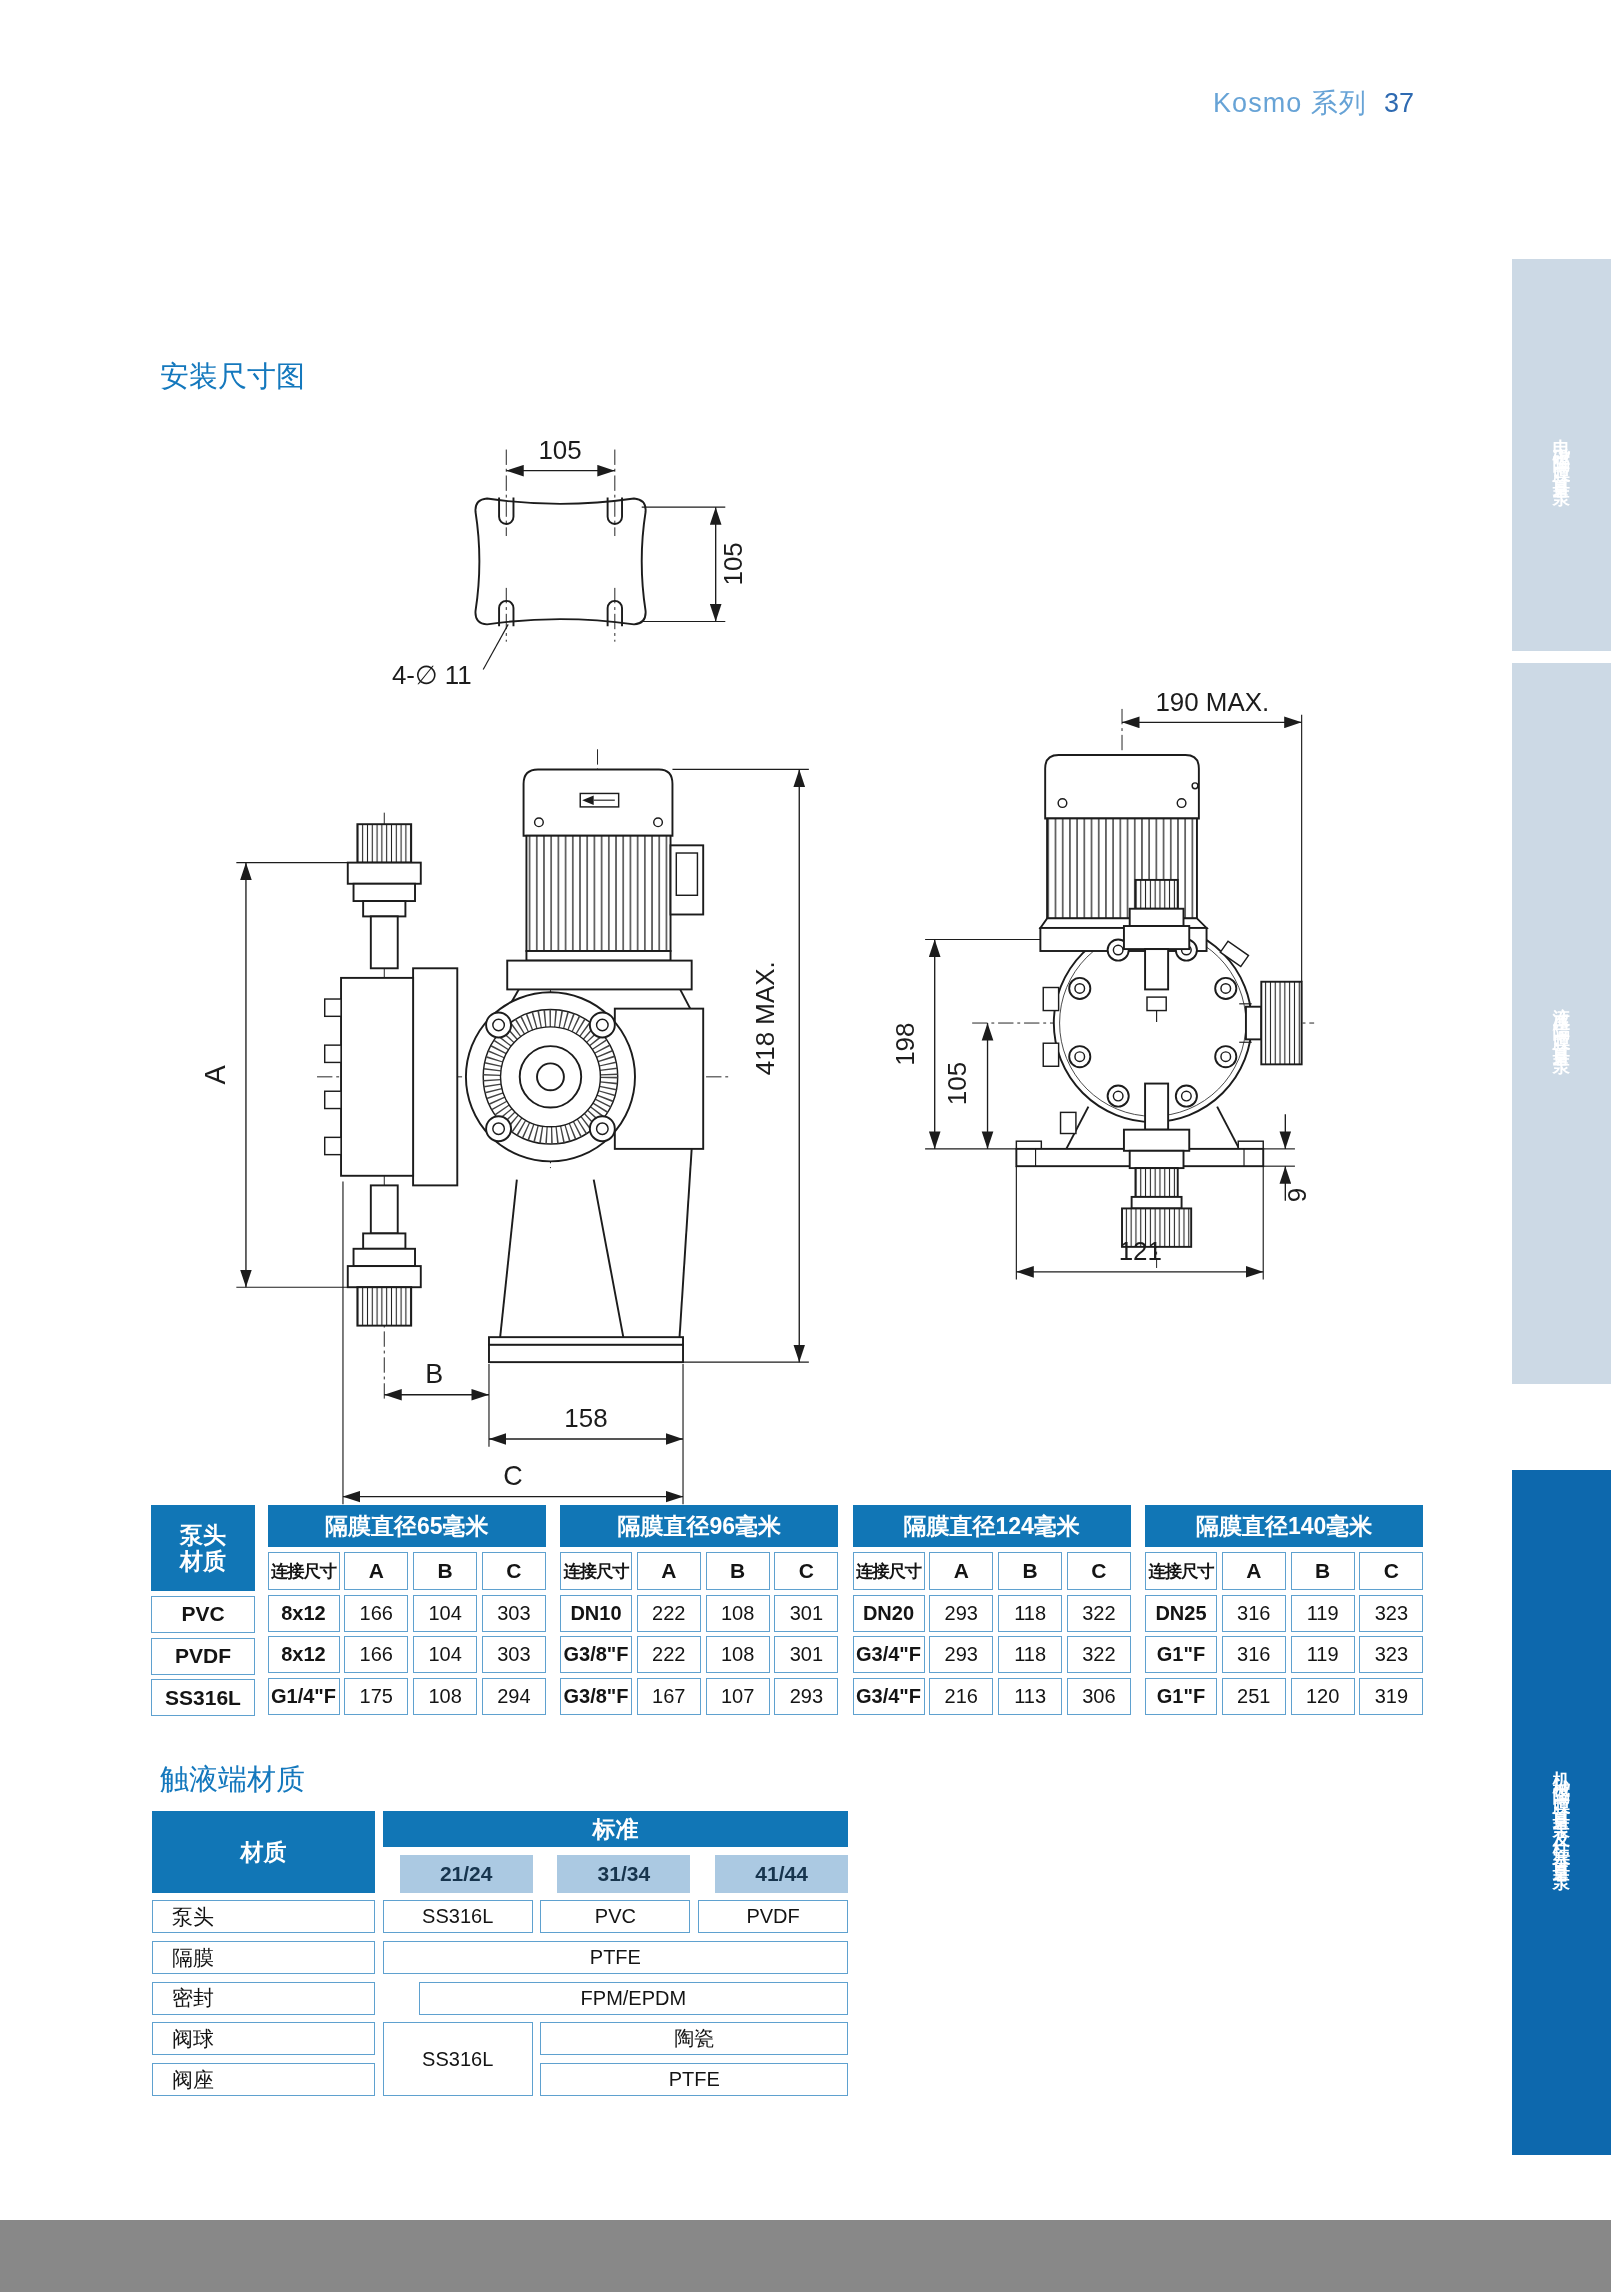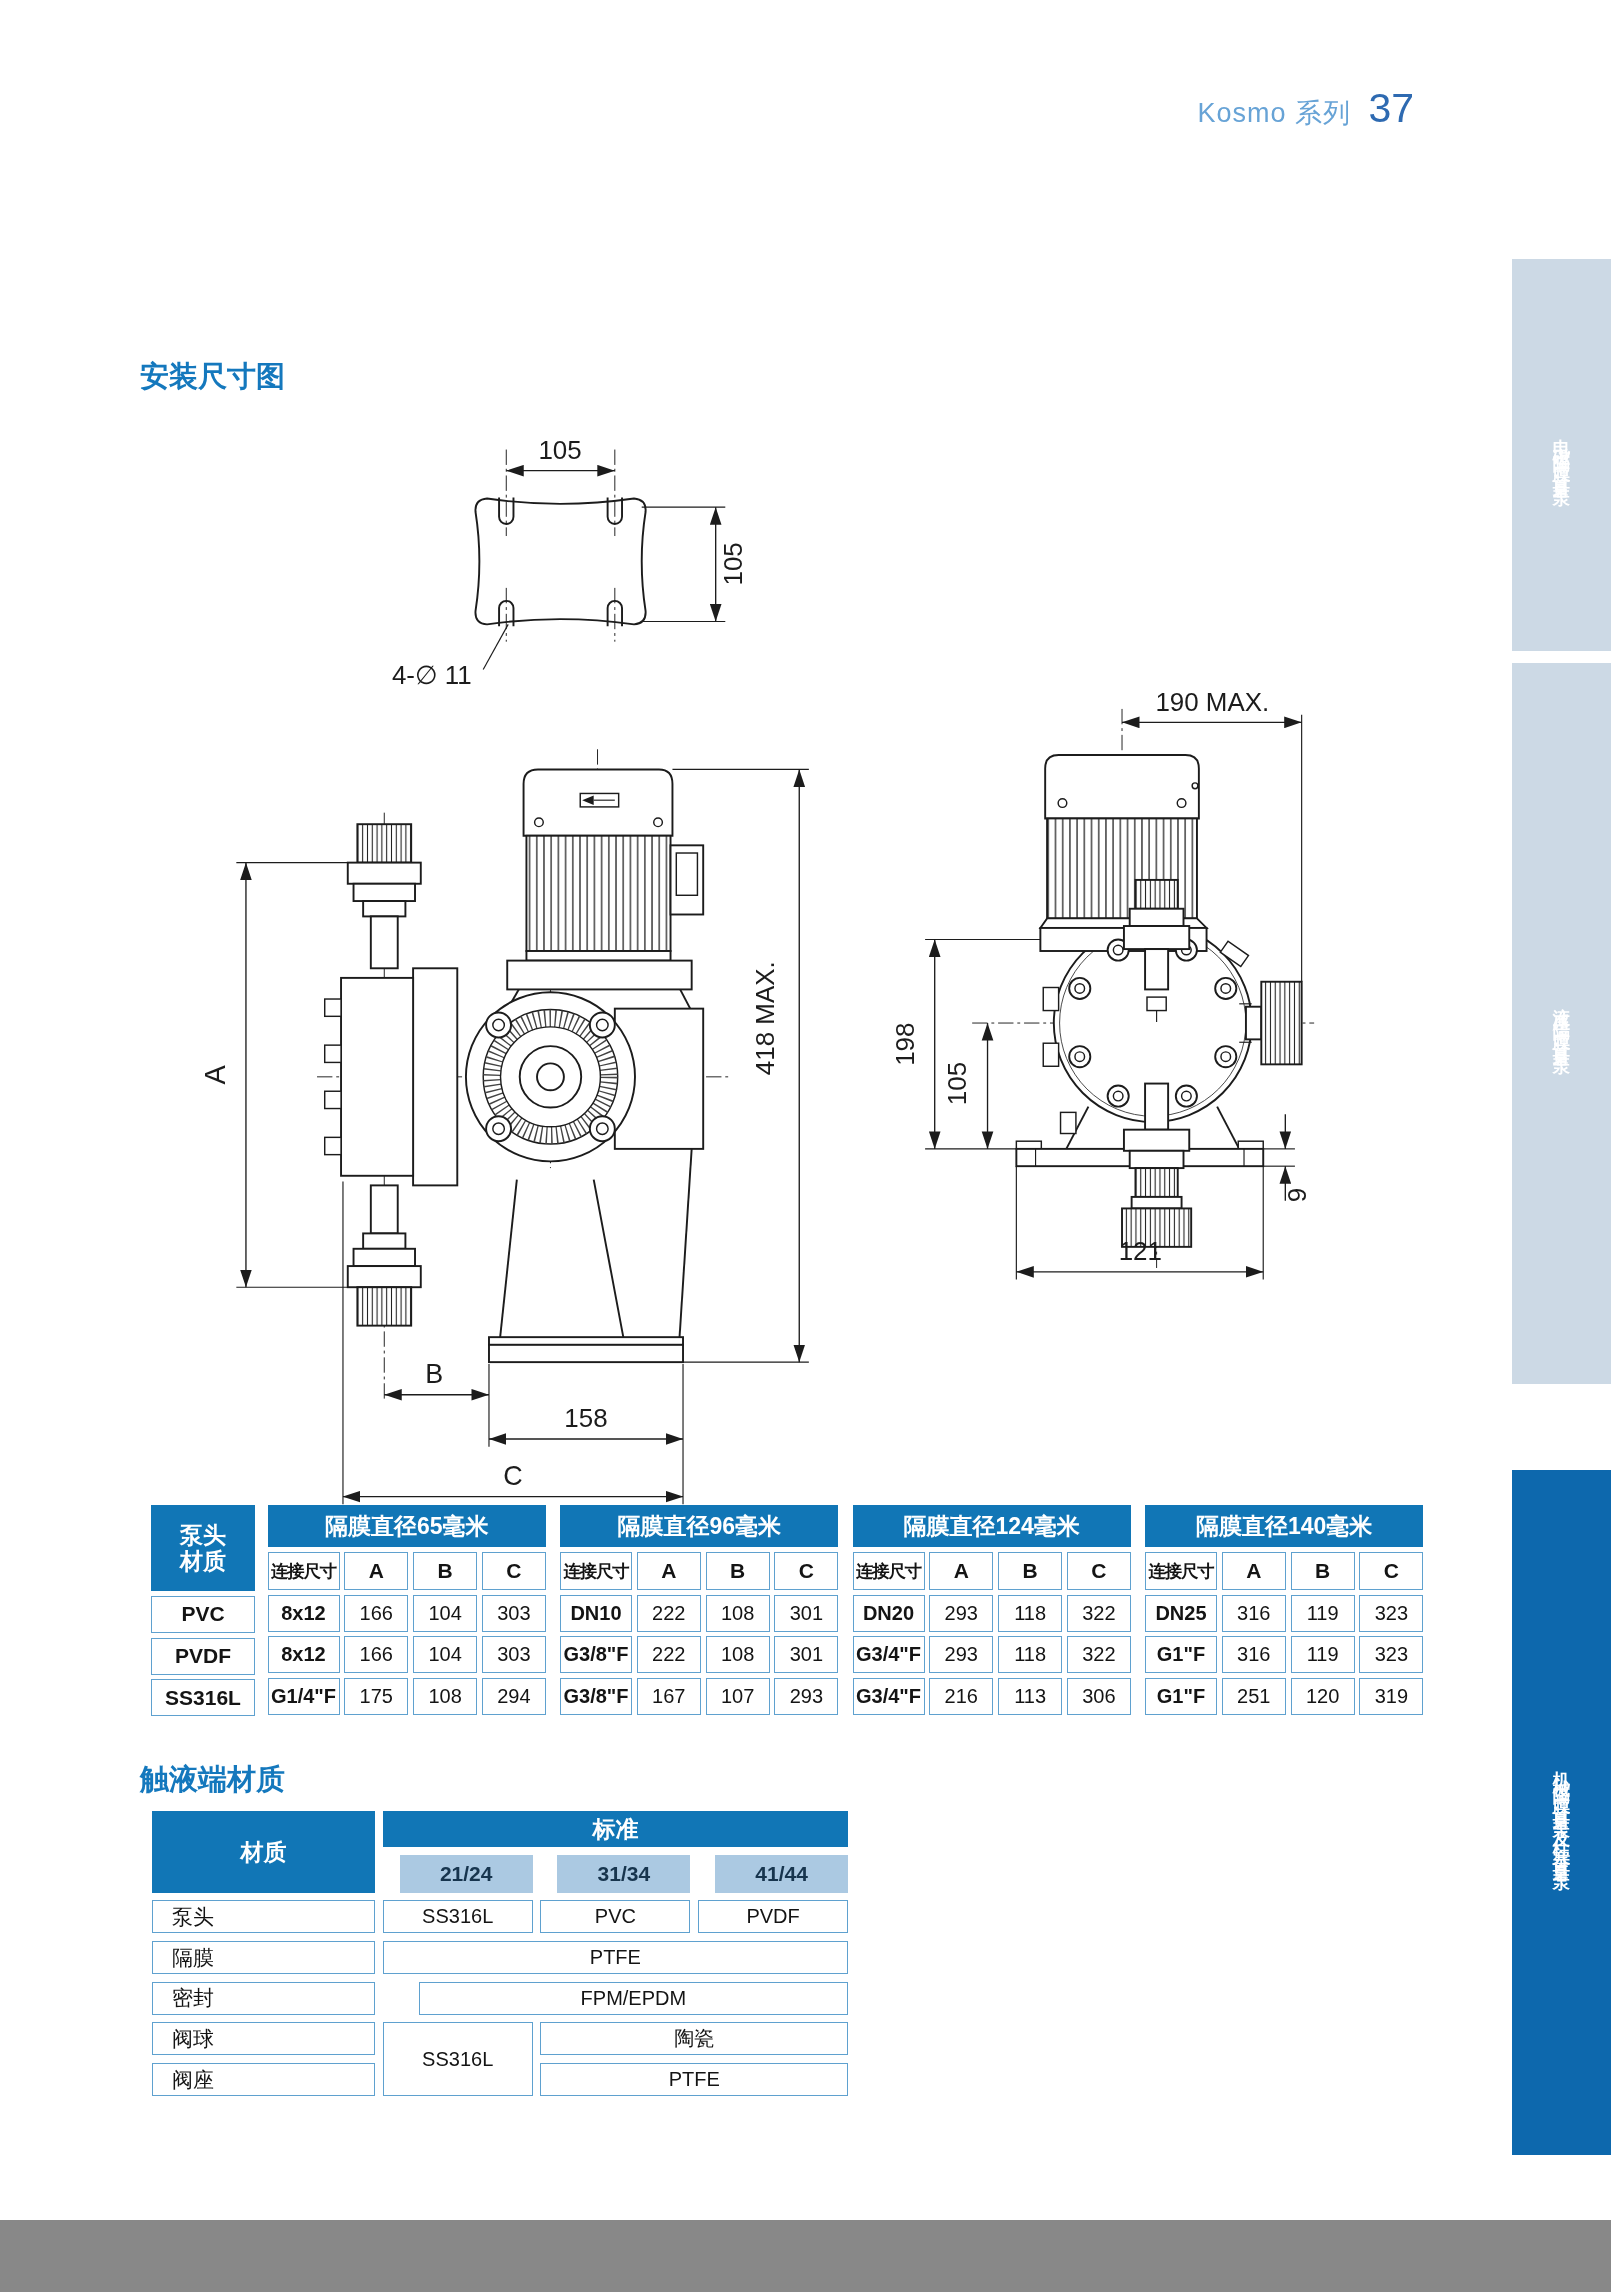--- a/index.html
+++ b/index.html
@@ -1,23 +1,23 @@
 <!DOCTYPE html>
 <html><head>
 <meta charset="utf-8">
 <style>
   html,body{margin:0;padding:0;background:#888;}
   .page{position:relative;width:1611px;height:2220px;background:#ffffff;overflow:hidden;
         font-family:"Liberation Sans",sans-serif;}
   
   .page-hdr{position:absolute;top:85px;right:197px;display:flex;align-items:baseline;gap:17.3px;}
   .k-series{font-size:27px;color:#67a3d6;letter-spacing:1px;}
-  .k-num{font-size:41px;color:#2e6ab1;}
-  
-  .sec-title{position:absolute;left:140px;font-size:29px;font-weight:bold;color:#1478bd;}
+  .k-num{font-size:27px;color:#2e6ab1;}
+  
+  .sec-title{position:absolute;left:160px;font-size:29px;font-weight:normal;color:#1478bd;}
   .t-install{top:357px;}
   .t-wetted{top:1760px;}
   
   svg.draw{position:absolute;left:0;top:0;}
   svg.draw text{fill:#1c1c1c;font-family:"Liberation Sans",sans-serif;}
   .ol{fill:#ffffff;stroke:#1c1c1c;stroke-width:2;}
   .ol15{fill:#ffffff;stroke:#1c1c1c;stroke-width:1.5;}
   .ln{stroke:#1c1c1c;stroke-width:2;fill:none;}
   .thin{stroke:#1c1c1c;stroke-width:1.2;fill:none;}
   .cl{stroke:#1c1c1c;stroke-width:1;fill:none;stroke-dasharray:16 4 3 4;}

